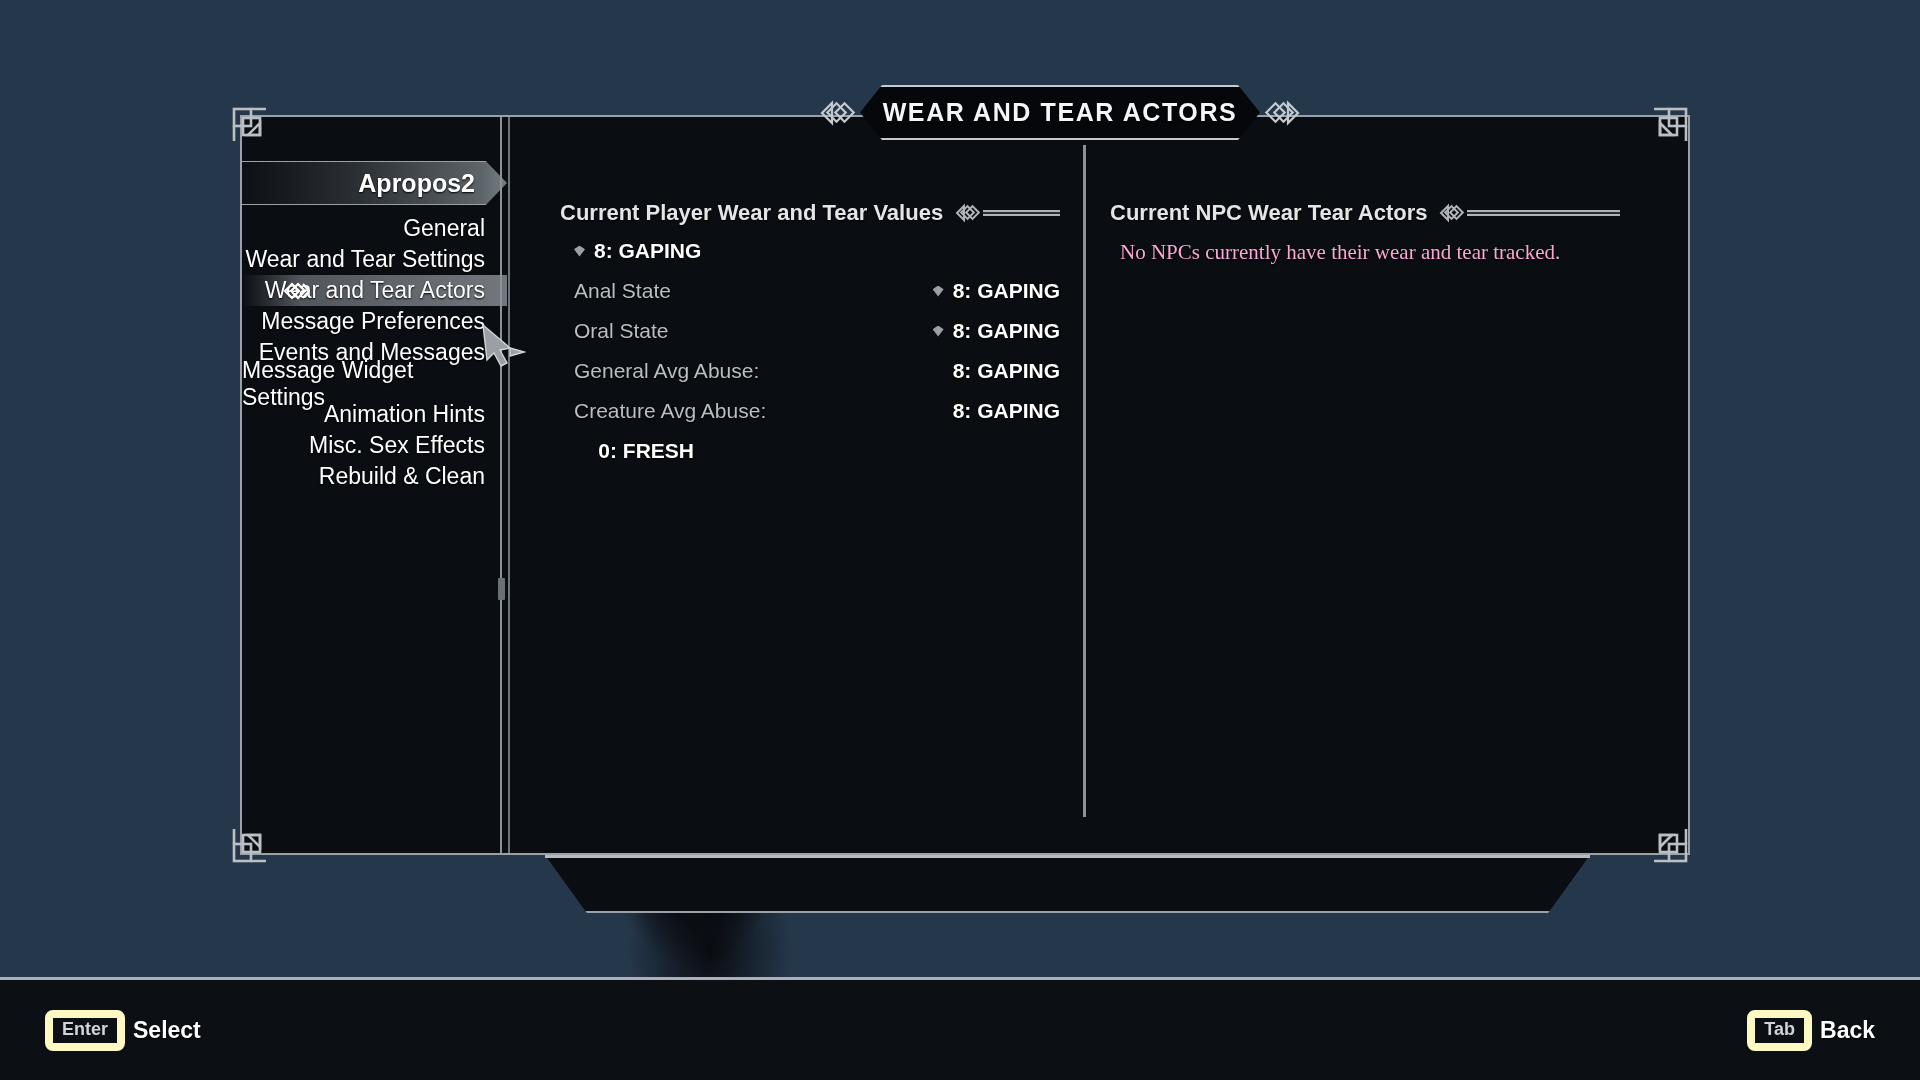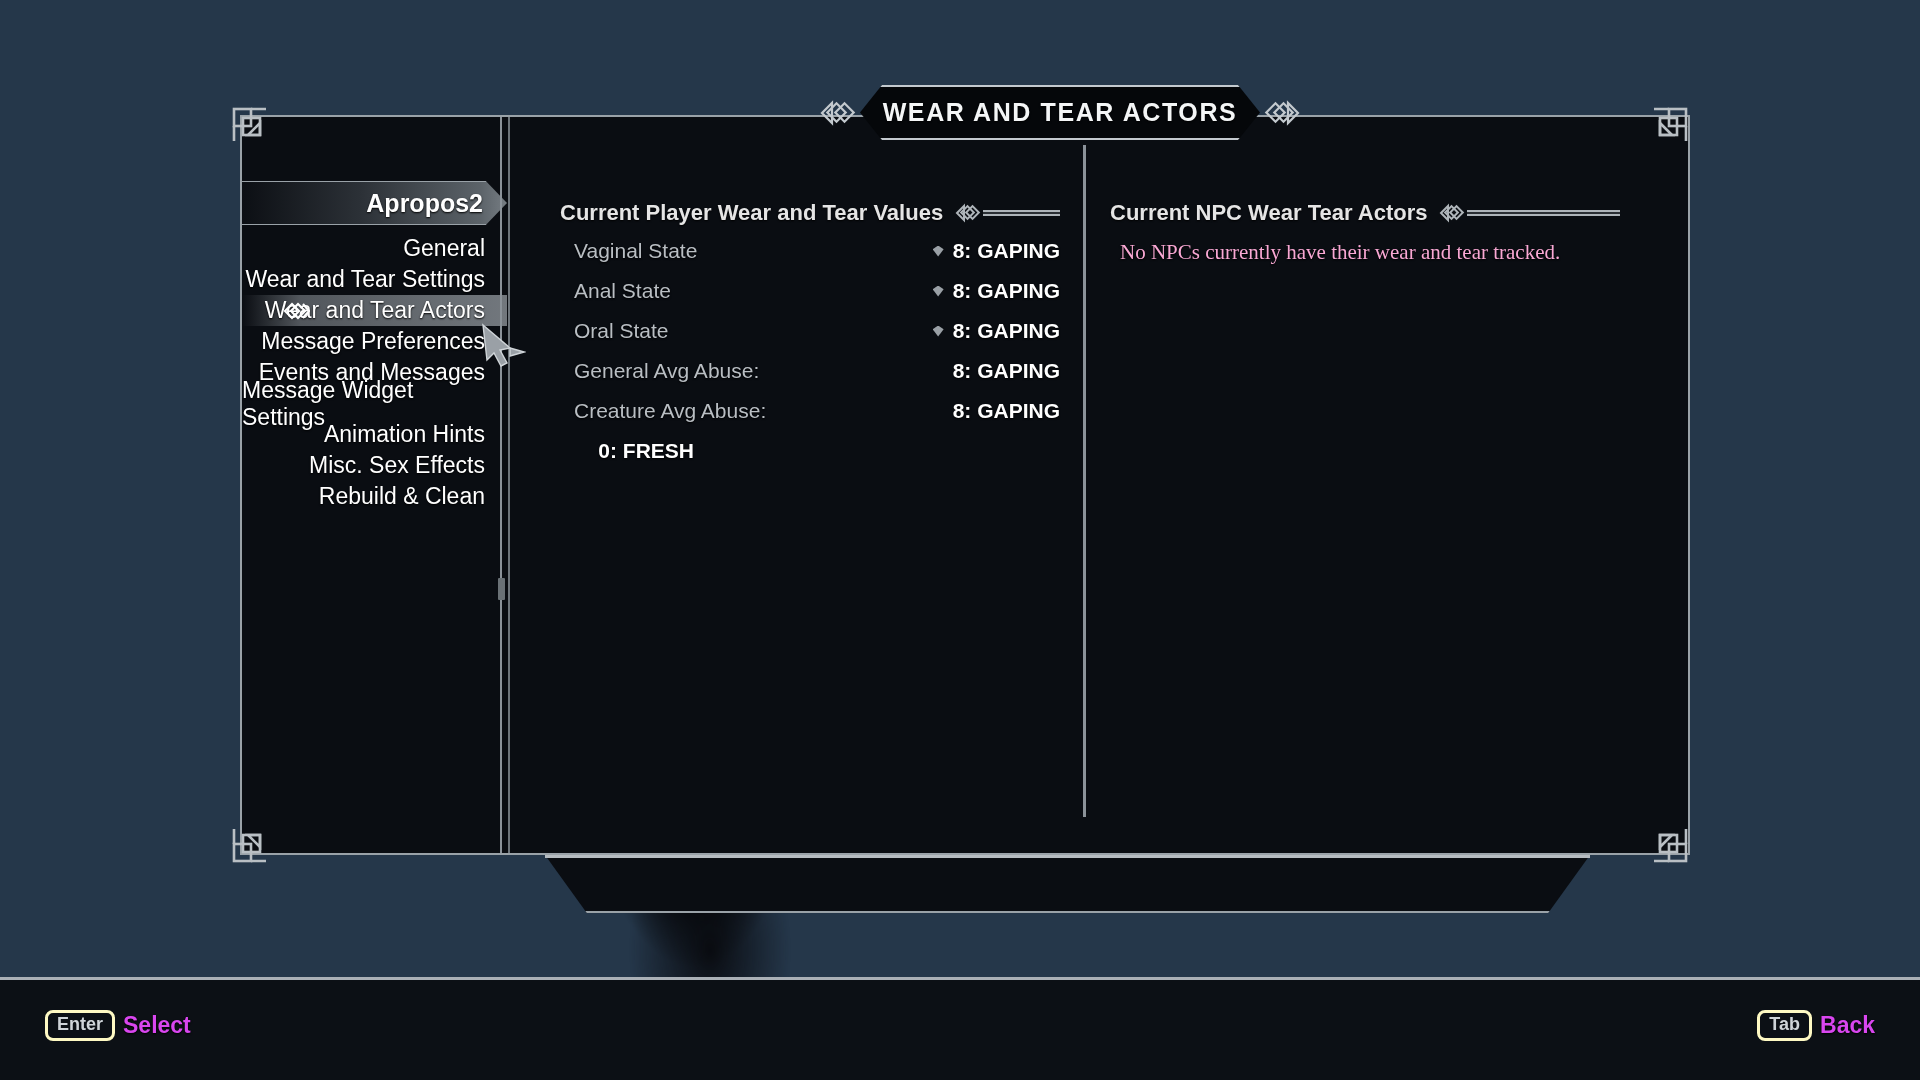--- a/index.html
+++ b/index.html
@@ -70,24 +70,24 @@
   .title-knot.left  { left:-42px; }
   .title-knot.right { right:-42px; transform:scaleX(-1); }
   .title-knot svg { width:100%; height:100%; }
 
   
   .sidebar {
     position:absolute; left:242px; top:117px; width:265px; height:736px;
     z-index:4;
   }
   .mod-tab {
-    position:relative; margin-top:64px; height:44px;
+    position:relative; margin-top:44px; height:44px;
     background:linear-gradient(to right, #0c0f14 0%, #2c3137 45%, #5c6369 90%, #767d83 100%);
     display:flex; align-items:center; justify-content:flex-end;
-    padding-right:24px;
+    padding-right:32px;
     clip-path: polygon(0 0, 92% 0, 100% 50%, 92% 100%, 0 100%);
     border-top:1px solid #9aa2a8; border-bottom:1px solid #9aa2a8;
   }
   .mod-tab span {
     color:#ffffff; font-size:25px; font-weight:bold; text-shadow:0 1px 2px #000;
   }
   .menu { margin-top:8px; }
   .menu-item {
     position:relative; height:31px;
     display:flex; align-items:center; justify-content:flex-end;
@@ -139,24 +139,24 @@
 
   
   .bottombar {
     position:absolute; left:0; top:977px; width:1920px; height:103px;
     background:#0c1015; border-top:3px solid #aab0b6; z-index:8;
   }
   .hint { position:absolute; top:30px; display:flex; align-items:center; }
   .hint-left  { left:45px; }
   .hint-right { right:45px; }
   .key {
-    border:3px solid #fef9c3; border-radius:8px; padding:1px 9px 3px;
+    border:8px solid #fef9c3; border-radius:8px; padding:1px 9px 3px;
     color:#cfd4d8; font-size:18px; font-weight:bold; line-height:1.15;
   }
-  .hint-label { color:#d946ef; font-size:23px; font-weight:bold; margin-left:8px; text-shadow:0 1px 2px #000; }
+  .hint-label { color:#ffffff; font-size:23px; font-weight:bold; margin-left:8px; text-shadow:0 1px 2px #000; }
 </style>
 </head>
 <body>
 
 <div id="stage">
 
   <div class="figure"></div>
 
   <div class="panel"></div>
   <div class="panel-banner"></div>
@@ -295,21 +295,20 @@
           <path d="M2 11 L9 4 L9 18 Z"></path>
           <rect x="8" y="6" width="9" height="9" transform="rotate(45 12.5 10.5)"></rect>
           <rect x="13" y="6" width="9" height="9" transform="rotate(45 17.5 10.5)"></rect>
         </g>
           </svg>
       </span>
       <span class="sec-line"></span>
     </div>
 
     <div class="opt-row">
-      <span class="opt-label">Vaginal State</span>
       <span class="opt-value">
         <span class="gem"></span>
         <span>8: GAPING</span>
       </span>
     </div>
 
     <div class="opt-row">
       <span class="opt-label">Anal State</span>
       <span class="opt-value">
         <span class="gem"></span>

